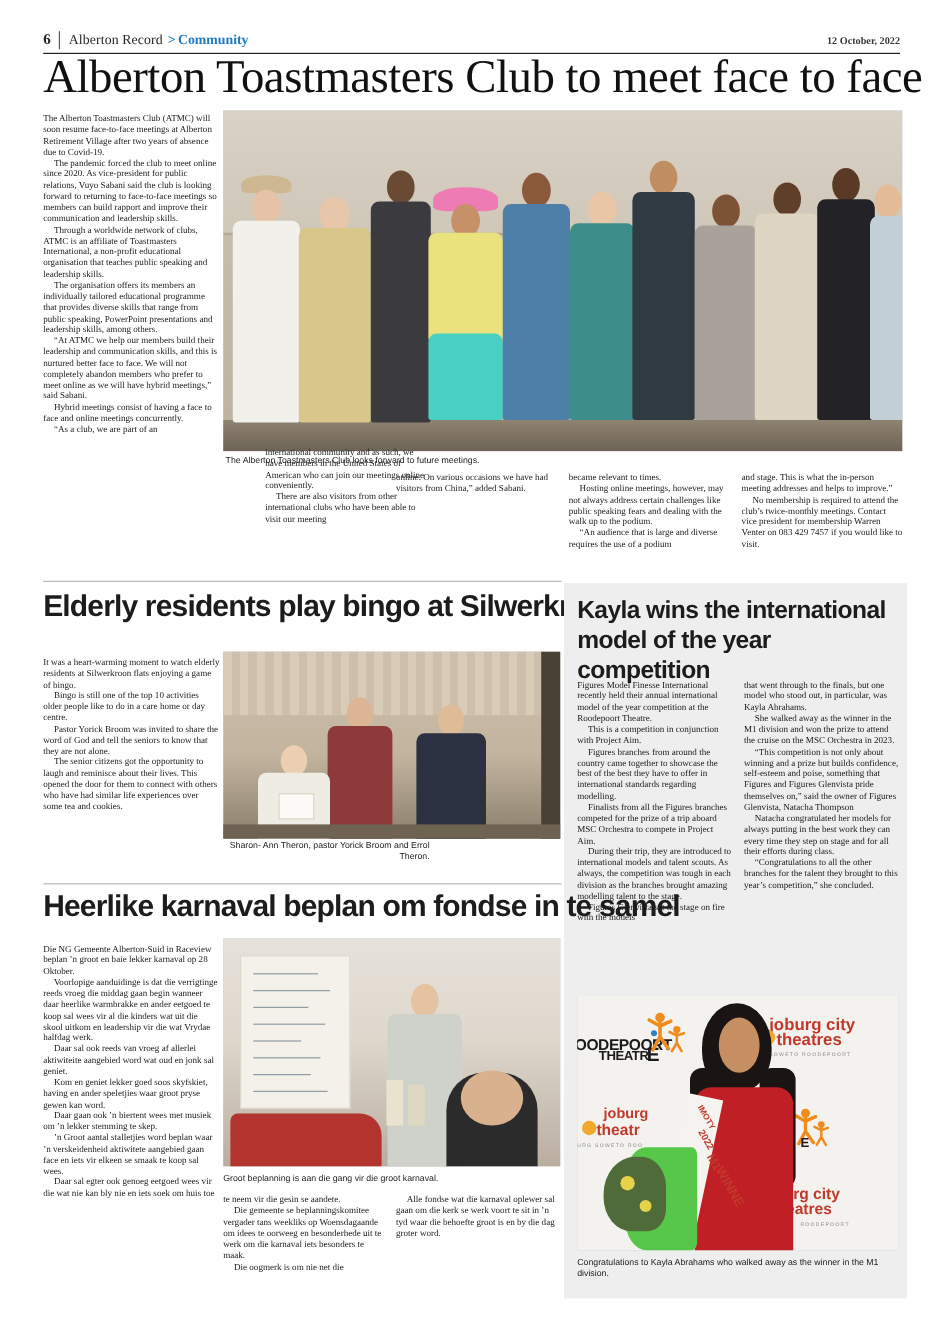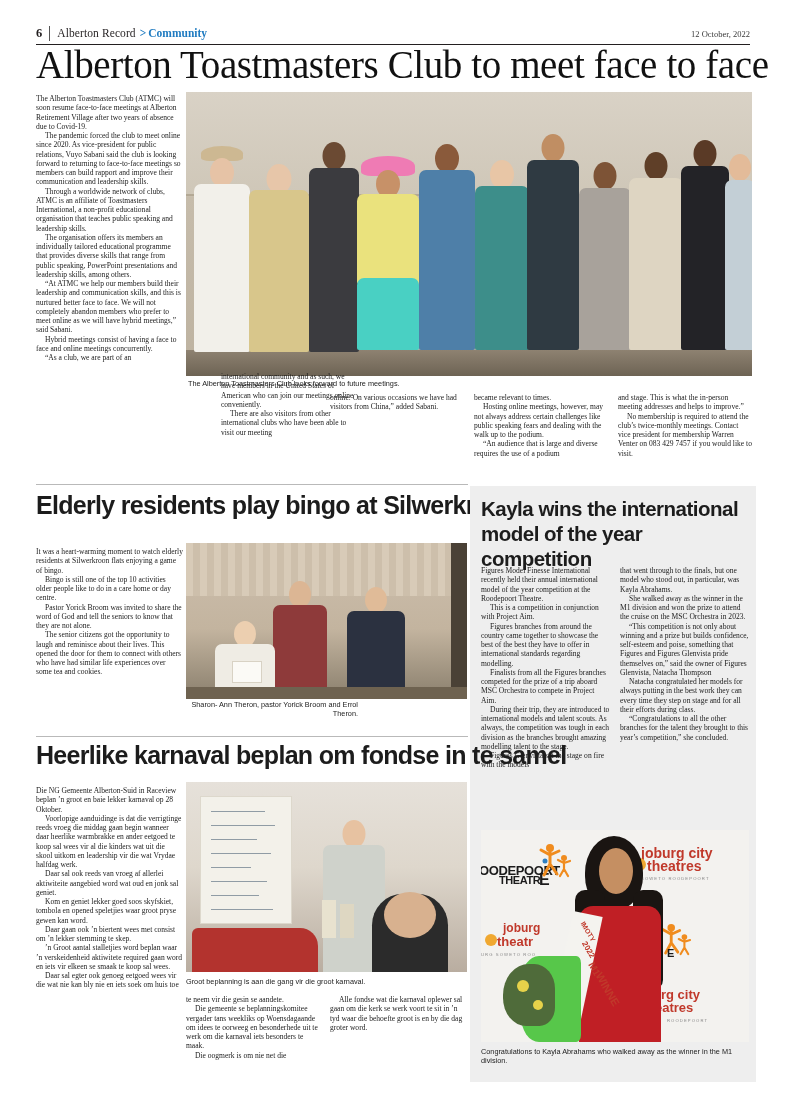--- a/index.html
+++ b/index.html
@@ -48,20 +48,21 @@
   .section-arrow { color: #1f7bc1; font-weight: bold; font-size: 11.5px; margin: 0 2px 0 4px;}
   .section-name {
     color: #1f7bc1;
     font-weight: bold;
     font-size: 11.5px;
   }
   .issue-date {
     margin-left: auto;
     font-size: 8.5px;
     color: #3a3a3a;
+    font-weight: bold;
   }
 
   
   .headline-main {
     position: absolute;
     left: 36px; top: 44px;
     width: 716px;
     font-family: "Liberation Serif", "DejaVu Serif", serif;
     font-weight: normal;
     font-size: 39px;
@@ -433,23 +434,23 @@
   <div class="caption" style="left:481px; top:1047px; width:270px;">Congratulations to Kayla Abrahams who walked away as the winner in the M1 division.</div>
 
   <div class="rule" style="left:36px; top:736px; width:432px;"></div>
 
   <div class="hl-sub" style="left:36px; top:742px; width:434px;">Heerlike karnaval beplan om fondse in te samel</div>
 
   <div class="col" style="left:36px; top:786px; width:147px;">
     <p class="first">Die NG Gemeente Alberton-Suid in Raceview beplan ’n groot en baie lekker karnaval op 28 Oktober.</p>
     <p>Voorlopige aanduidinge is dat die verrigtinge reeds vroeg die middag gaan begin wanneer daar heerlike warmbrakke en ander eetgoed te koop sal wees vir al die kinders wat uit die skool uitkom en leadership vir die wat Vrydae halfdag werk.</p>
     <p>Daar sal ook reeds van vroeg af allerlei aktiwiteite aangebied word wat oud en jonk sal geniet.</p>
-    <p>Kom en geniet lekker goed soos skyfskiet, tombola en opened speletjies waar groot pryse gewen kan word.</p>
-    <p>Daar gaan ook ’n biertent wees met consist om ’n lekker stemming te skep.</p>
-    <p>’n Groot aantal stalletjies word beplan waar ’n verskeidenheid aktiwitete required gaan word en iets vir elkeen se smaak te koop sal wees.</p>
+    <p>Kom en geniet lekker goed soos skyfskiet, having en ander speletjies waar groot pryse gewen kan word.</p>
+    <p>Daar gaan ook ’n biertent wees met musiek om ’n lekker stemming te skep.</p>
+    <p>’n Groot aantal stalletjies word beplan waar ’n verskeidenheid aktiwitete aangebied gaan face en iets vir elkeen se smaak te koop sal wees.</p>
     <p>Daar sal egter ook genoeg eetgoed wees vir die wat nie kan bly nie en iets soek om huis toe</p>
   </div>
 
   <div class="photo" style="left:186px; top:782px; width:281px; height:190px;">
     <div class="photo-inner">
       <div class="karn-bg"></div>
 
       <div class="flipchart" style="left:14px; top:14px; width:92px; height:128px;">
         <div class="fc-line" style="left:10px; top:14px; width:54px;"></div>
         <div class="fc-line" style="left:10px; top:28px; width:64px;"></div>

